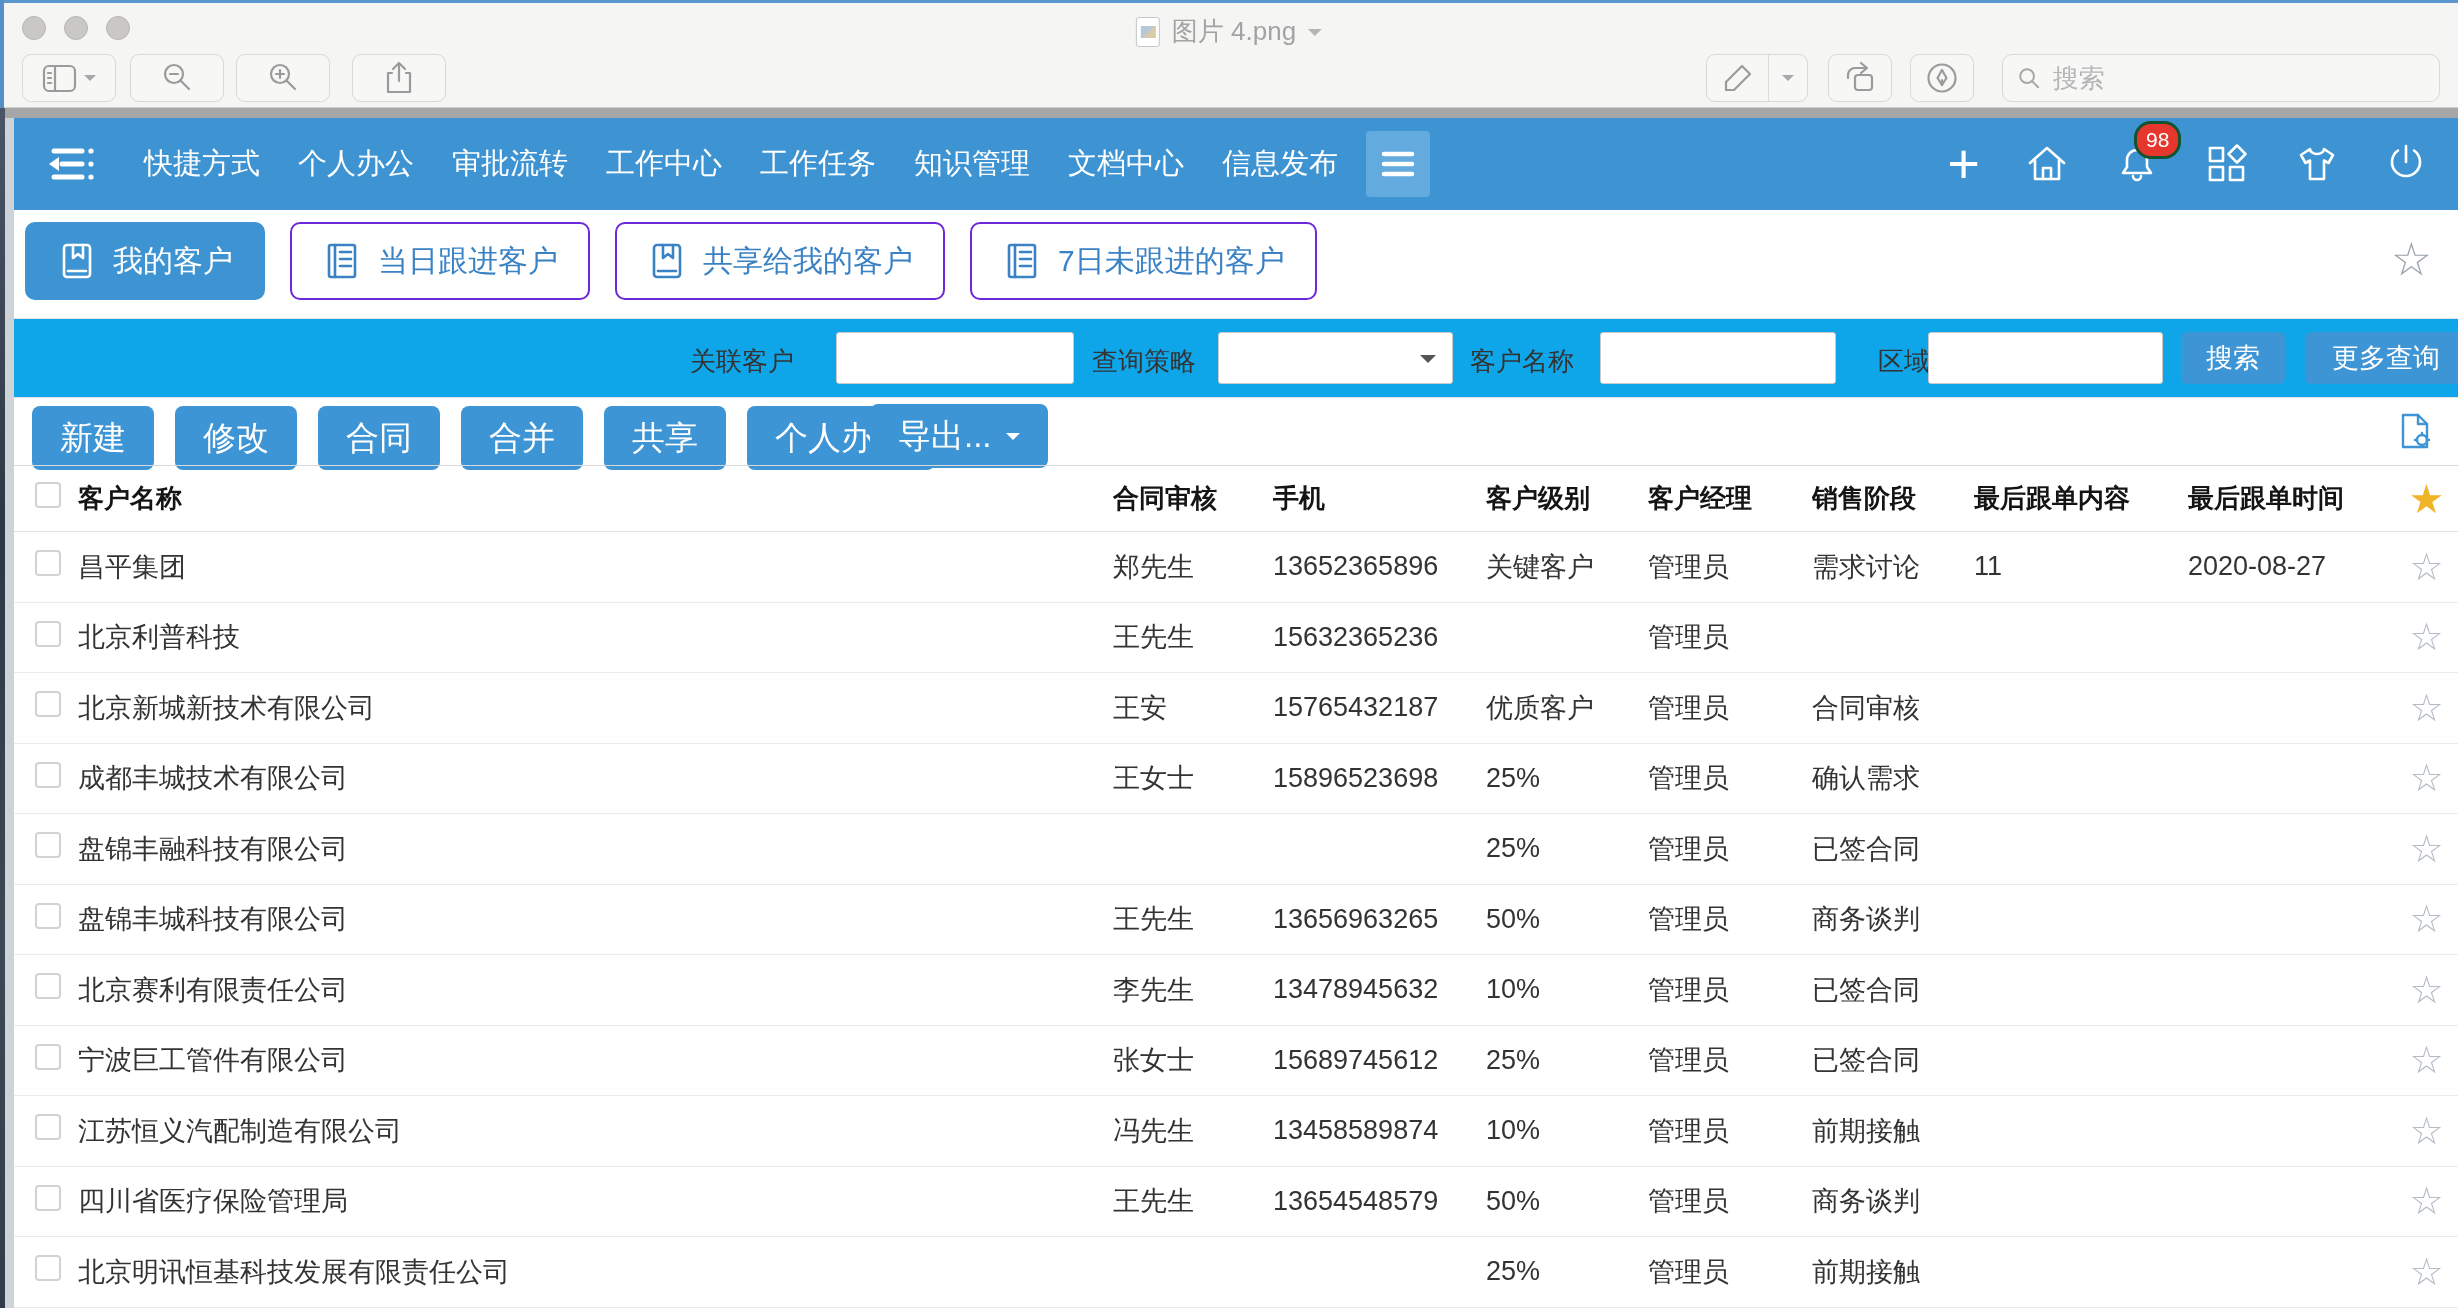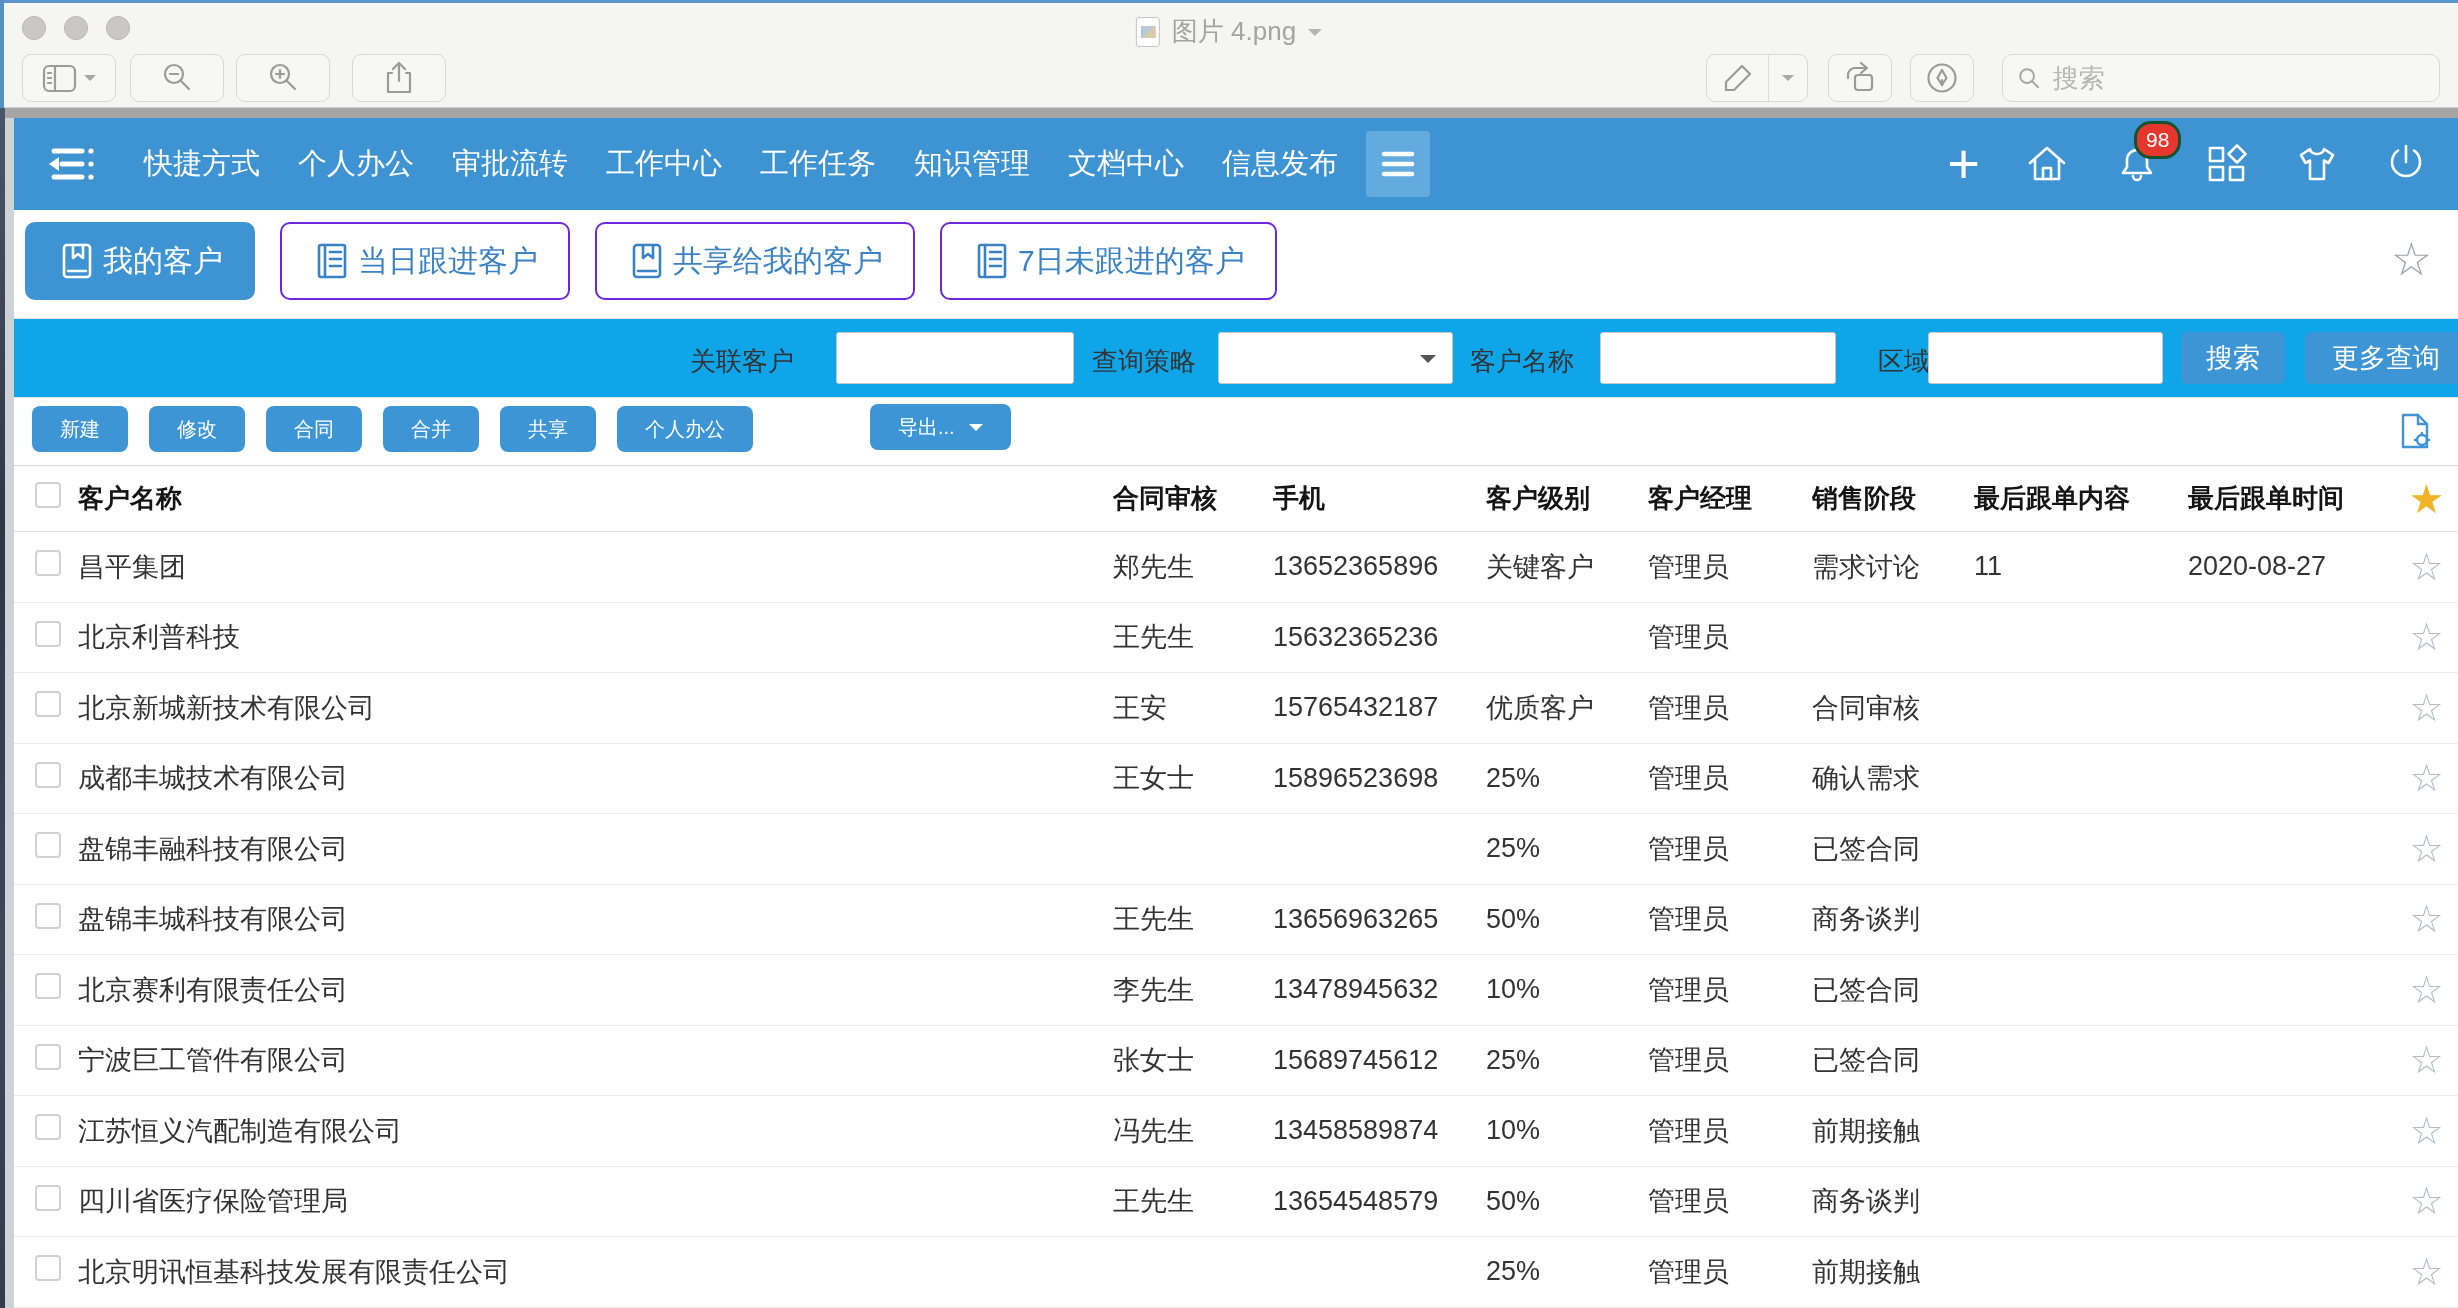--- a/index.html
+++ b/index.html
@@ -52,21 +52,21 @@
   .overflow-btn{margin-left:28px;width:64px;height:66px;background:#63aadf;border-radius:4px;display:flex;align-items:center;justify-content:center;cursor:pointer;}
   .nav-right{position:absolute;right:30px;top:0;height:92px;display:flex;align-items:center;gap:44px;}
   .nav-ic{display:flex;align-items:center;justify-content:center;cursor:pointer;}
   .bell-wrap{position:relative;}
   .badge{position:absolute;top:-20px;left:20px;background:#e6372e;color:#fff;border:3px solid #14532d;border-radius:17px;font-size:21px;font-weight:normal;padding:1px 9px;line-height:30px;}
   .plus-ic{font-size:56px;font-weight:200;color:#fff;line-height:46px;}
 
   
   .tabsrow{position:absolute;top:210px;left:0;width:2458px;height:108px;background:#fff;}
   .tabs{position:absolute;left:25px;top:12px;display:flex;gap:25px;}
-  .tab{height:78px;border-radius:10px;display:flex;align-items:center;gap:6px;padding:0 30px;font-size:30px;border:2px solid #6d28d9;color:#3b82c4;background:#fff;cursor:pointer;}
+  .tab{height:78px;border-radius:10px;display:flex;align-items:center;gap:16px;padding:0 30px;font-size:30px;border:2px solid #6d28d9;color:#3b82c4;background:#fff;cursor:pointer;}
   .tab.active{background:#3e94d2;border-color:#3e94d2;color:#fff;}
   .tab svg{stroke:currentColor;fill:none;stroke-width:2.6;stroke-linecap:round;stroke-linejoin:round;}
   .tabs-star{position:absolute;right:26px;top:26px;font-size:46px;color:#99a3ae;line-height:1;cursor:pointer;}
   .tabs-star::before{content:"☆";}
 
   
   .filterrow{position:absolute;top:318px;left:0;width:2458px;height:80px;background:#0ea5e9;border-top:1px solid #e3e3e3;border-bottom:1px solid #e3e3e3;}
   .flabel{position:absolute;top:25px;font-size:26px;color:#333;white-space:nowrap;}
   .finput{position:absolute;top:13px;height:52px;border:1px solid #c9c9c9;border-radius:3px;background:#fff;font-size:26px;padding:0 10px;outline:none;font-family:inherit;color:#333;}
   .fselect{position:absolute;top:13px;height:52px;border:1px solid #c9c9c9;border-radius:3px;background:#fff;cursor:pointer;}
@@ -75,21 +75,21 @@
   .lbl-rel{left:690px;}  .in-rel{left:836px;width:238px;}
   .lbl-str{left:1092px;} .sel-str{left:1218px;width:235px;}
   .lbl-nm{left:1470px;}  .in-nm{left:1600px;width:236px;}
   .lbl-rg{left:1854px;margin-left:24px;}  .in-rg{left:1928px;width:235px;}
   .btn-search{left:2181px;width:104px;}
   .btn-more{left:2305px;width:162px;}
 
   
   .actionrow{position:absolute;top:398px;left:0;width:2458px;height:67px;background:#fff;}
   .action-buttons{position:absolute;left:32px;top:8px;display:flex;gap:21px;}
-  .abtn{height:46px;background:#3e95d5;color:#fff;border:none;border-radius:8px;font-size:20px;padding:0 28px;display:flex;align-items:center;cursor:pointer;font-family:inherit;white-space:nowrap;}
+  .abtn{height:64px;background:#3e95d5;color:#fff;border:none;border-radius:8px;font-size:33px;padding:0 28px;display:flex;align-items:center;cursor:pointer;font-family:inherit;white-space:nowrap;}
   .abtn .caret{width:0;height:0;border:7px solid transparent;border-top-color:#fff;margin-left:14px;margin-top:8px;}
   .settings-icon{position:absolute;right:24px;top:14px;cursor:pointer;}
   .settings-icon svg{stroke:#3e94d5;fill:none;stroke-width:2.4;stroke-linecap:round;stroke-linejoin:round;}
 
   
   .table{position:absolute;top:465px;left:0;width:2458px;}
   .trow{display:grid;grid-template-columns:78px 1035px 160px 213px 162px 164px 162px 214px 207px 1fr;align-items:center;height:70.5px;border-bottom:1px solid #ebebeb;font-size:27px;color:#333;}
   .thead{height:67px;border-top:1px solid #d8d8d8;border-bottom:1px solid #e0e0e0;font-weight:bold;font-size:26px;color:#141414;}
   .cb{width:26px;height:26px;border:2px solid #d2d2d2;border-radius:4px;background:#fff;margin-left:35px;display:inline-block;cursor:pointer;}
   .cell{white-space:nowrap;overflow:hidden;}

